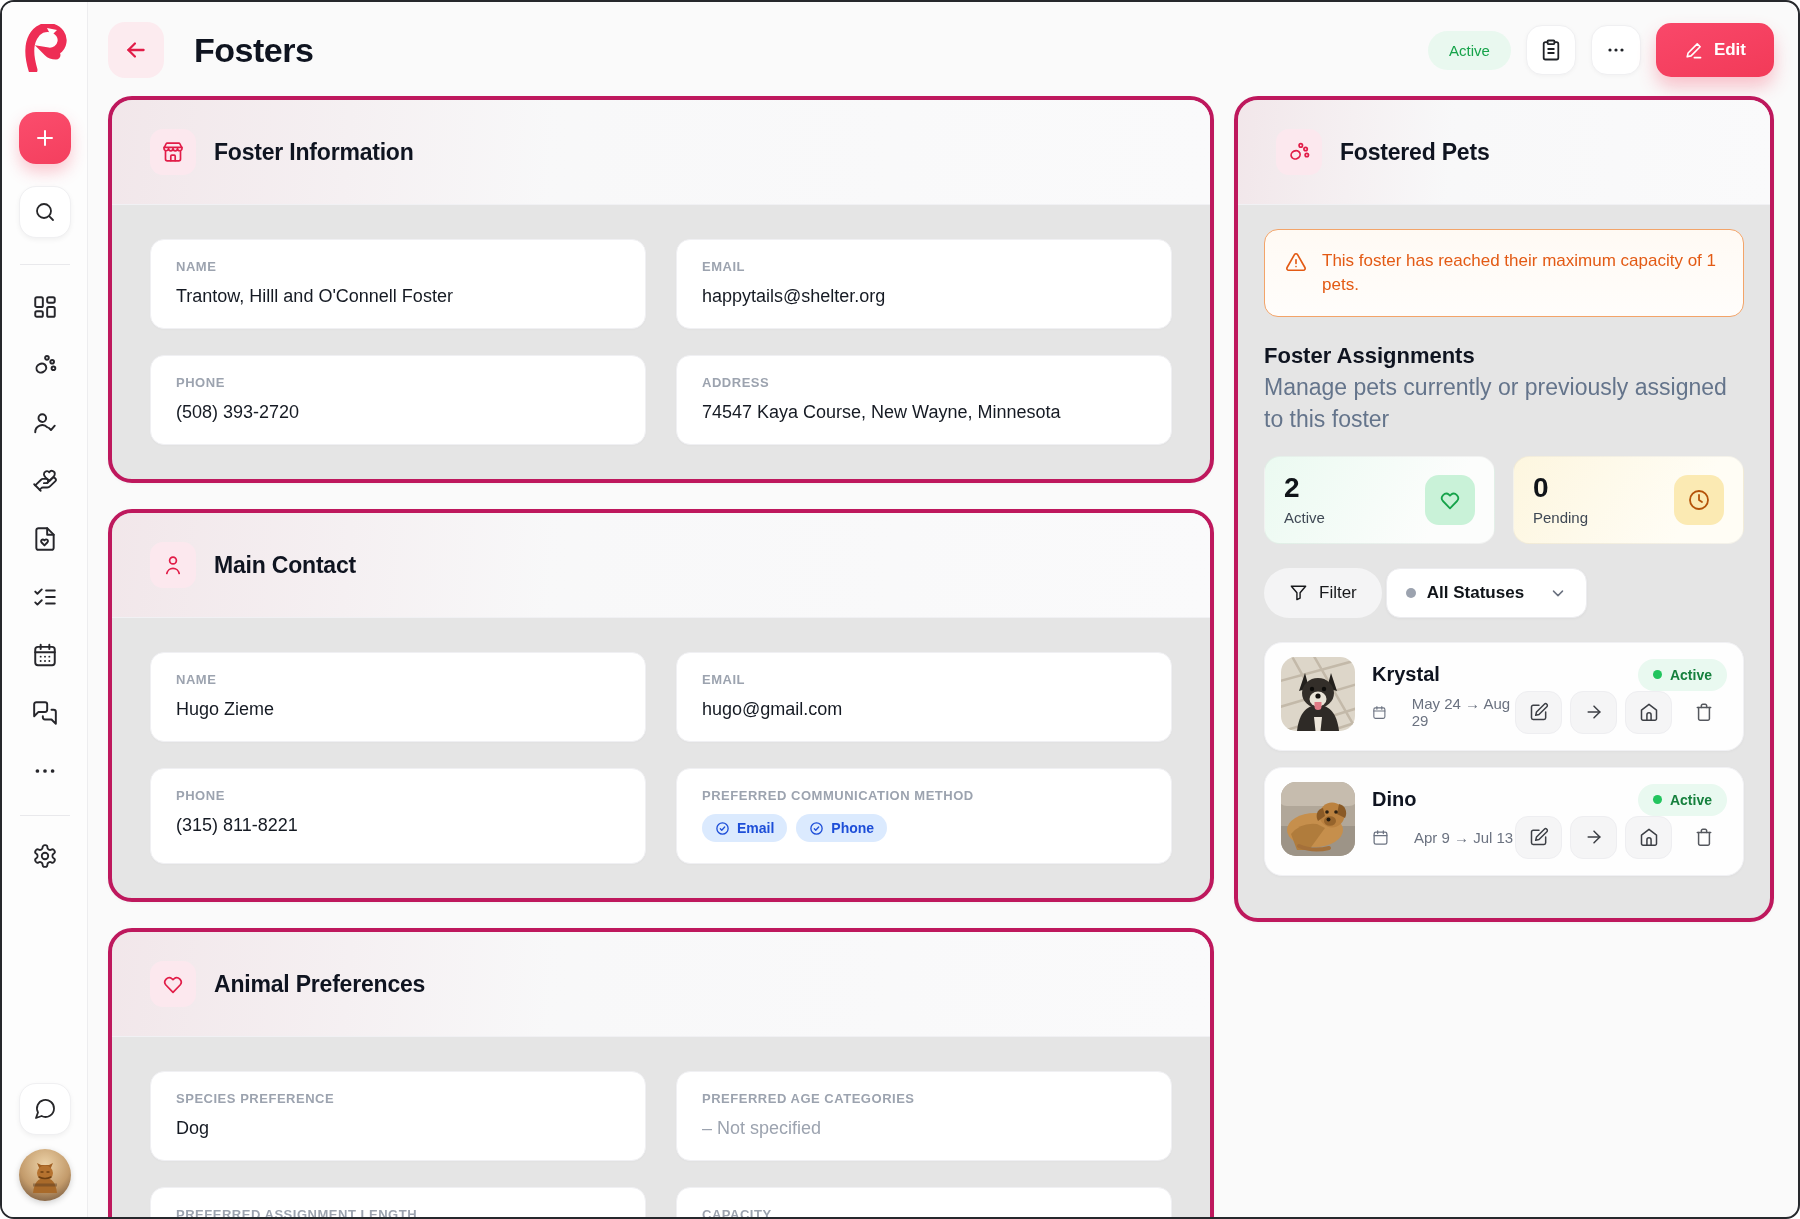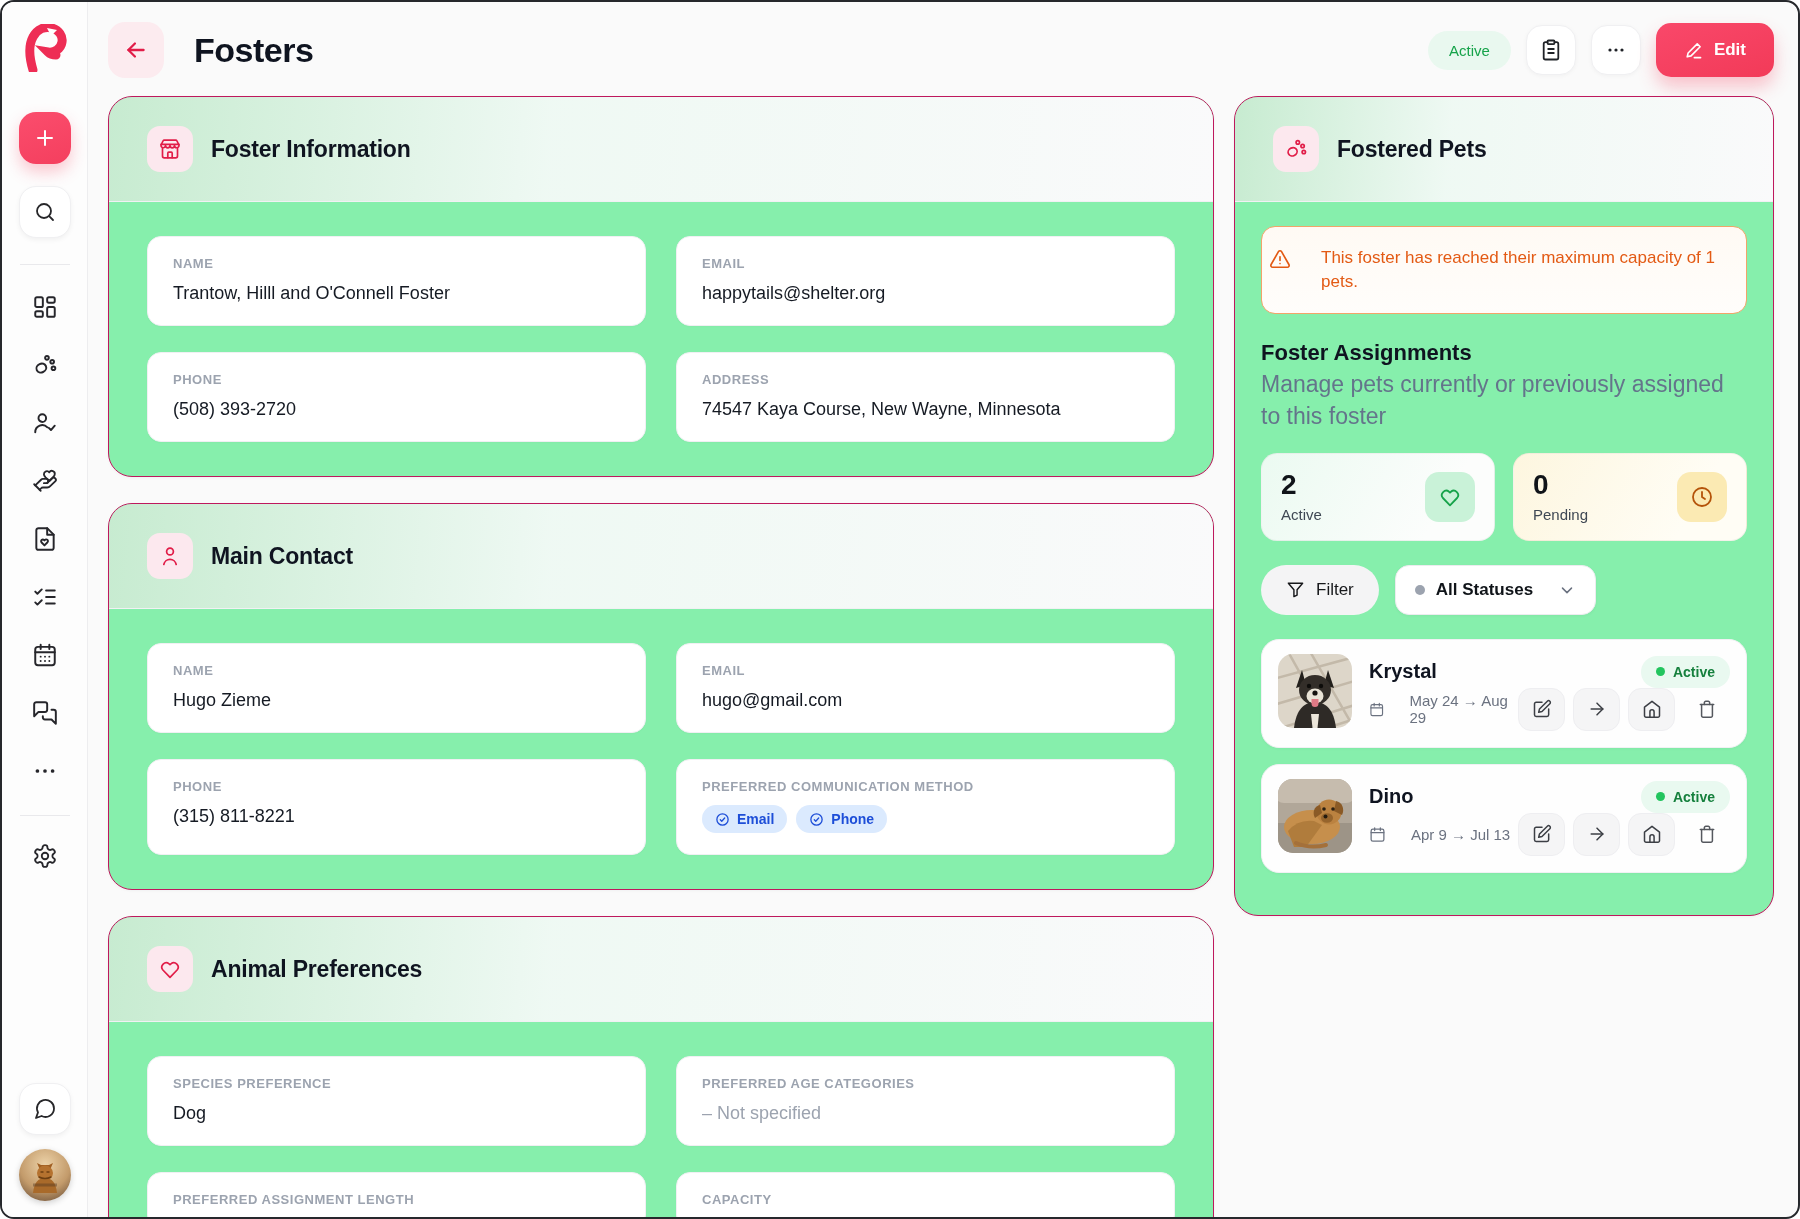--- a/index.html
+++ b/index.html
@@ -80,21 +80,21 @@
     display: inline-flex; align-items: center; gap: 11px;
     box-shadow: 0 10px 18px rgba(244,63,94,.3);
   }
 
   .columns { display: flex; gap: 20px; flex: 1; min-height: 0; }
   .col-left { width: 1106px; flex-shrink: 0; display: flex; flex-direction: column; gap: 26px; }
   .col-right { flex: 1; min-width: 0; }
 
   
   .panel {
-    background: #86efac; border: 1px solid #be185d; border-radius: 24px;
+    background: #e5e5e5; border: 4px solid #be185d; border-radius: 24px;
     box-shadow: 0 1px 3px rgba(16,24,40,.04); overflow: hidden; flex-shrink: 0;
   }
   .panel-header {
     display: flex; align-items: center; gap: 18px;
     padding: 29px 38px;
     background: linear-gradient(95deg, rgba(252,232,238,.55) 0%, rgba(250,250,251,.9) 40%, #fafafb 100%);
     border-bottom: 1px solid #f1f1f4;
   }
   .icon-chip {
     width: 46px; height: 46px; border-radius: 13px; flex-shrink: 0;
@@ -113,44 +113,44 @@
   .badge-row { margin-top: 11px; display: flex; gap: 9px; }
   .chip-blue {
     display: inline-flex; align-items: center; gap: 7px;
     background: #dbeafe; color: #1d4ed8; font-size: 14px; font-weight: 600;
     padding: 6px 13px; border-radius: 999px;
   }
 
   
   .pets-body { padding: 24px 26px 26px; }
   .warning-box {
-    display: flex; gap: 30px; align-items: flex-start;
+    display: flex; gap: 15px; align-items: flex-start;
     border: 1.5px solid #f3a469; border-radius: 14px;
     background: linear-gradient(180deg,#fffaf4,#fffdfb);
-    padding: 19px 7px; color: #e35a14; font-size: 17px; line-height: 1.42;
+    padding: 19px 20px; color: #e35a14; font-size: 17px; line-height: 1.42;
   }
   .warning-box svg { flex-shrink: 0; margin-top: 2px; }
   .assign-title { font-size: 22px; font-weight: 700; color: #0f1420; margin: 26px 0 2px; }
   .assign-desc { font-size: 23px; color: #64748b; line-height: 1.4; margin-bottom: 20px; }
 
   .stats { display: flex; gap: 18px; margin-bottom: 24px; }
   .stat {
     flex: 1; border-radius: 16px; padding: 17px 19px;
     display: flex; align-items: center; justify-content: space-between;
     border: 1px solid rgba(0,0,0,.045);
   }
   .stat-green { background: linear-gradient(120deg,#ebfaf1 0%, #fcfdfc 75%); }
   .stat-yellow { background: linear-gradient(120deg,#fdf6df 0%, #fffdf5 75%); }
   .stat-num { font-size: 28px; font-weight: 700; color: #101419; line-height: 1; }
   .stat-label { font-size: 15px; color: #3f4854; margin-top: 7px; }
   .stat-icon { width: 50px; height: 50px; border-radius: 14px; display: grid; place-items: center; }
   .stat-icon.green { background: #c9f2d8; color: #16a34a; }
   .stat-icon.yellow { background: #fbeab3; color: #b45309; }
 
-  .filter-row { display: flex; gap: 16px; margin-bottom: 24px; }
+  .filter-row { display: flex; gap: 4px; margin-bottom: 24px; }
   .filter-btn {
     display: inline-flex; align-items: center; gap: 11px; cursor: pointer;
     background: #f4f4f5; border: none; border-radius: 999px;
     padding: 13px 25px; font-family: inherit; font-size: 17px; font-weight: 500; color: #17181b;
   }
   .status-select {
     display: inline-flex; align-items: center; gap: 11px; cursor: pointer;
     background: #fff; border: 1px solid #ececef; border-radius: 14px;
     padding: 14px 19px; font-family: inherit; font-size: 17px; font-weight: 600; color: #101419;
     box-shadow: 0 1px 3px rgba(0,0,0,.04);

